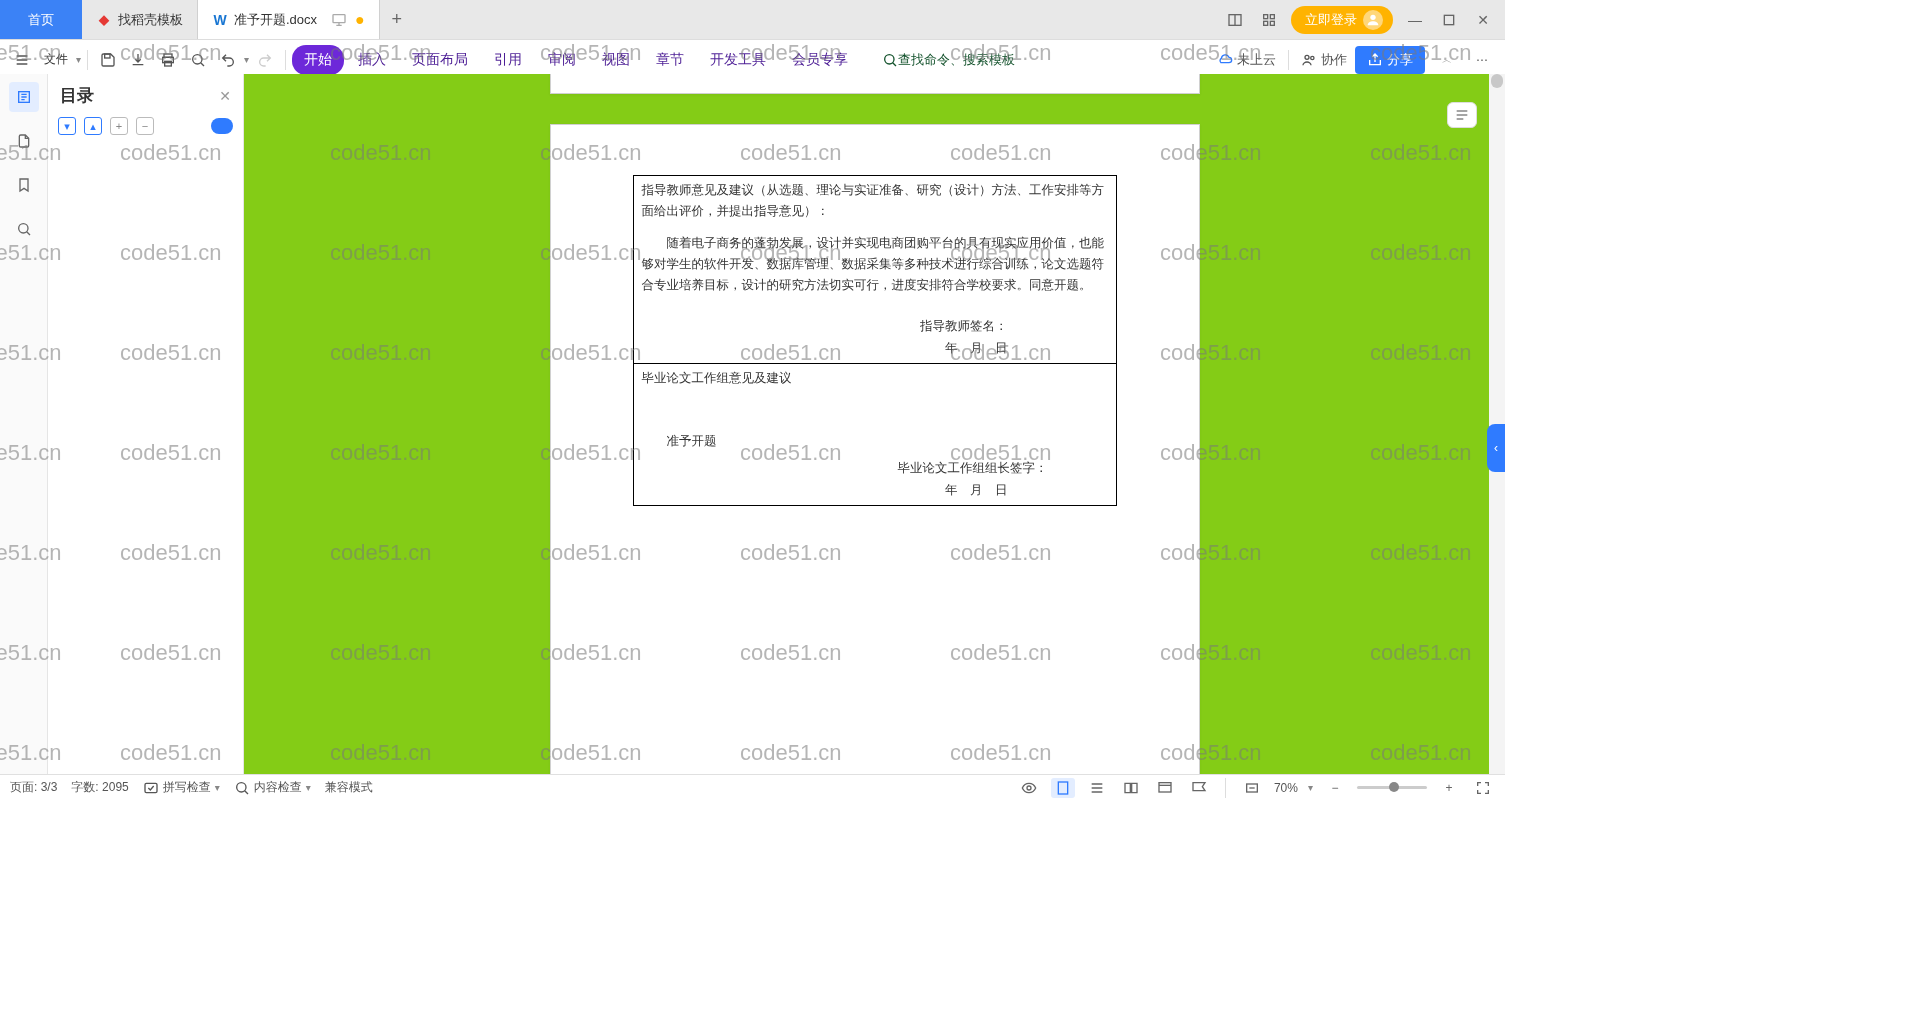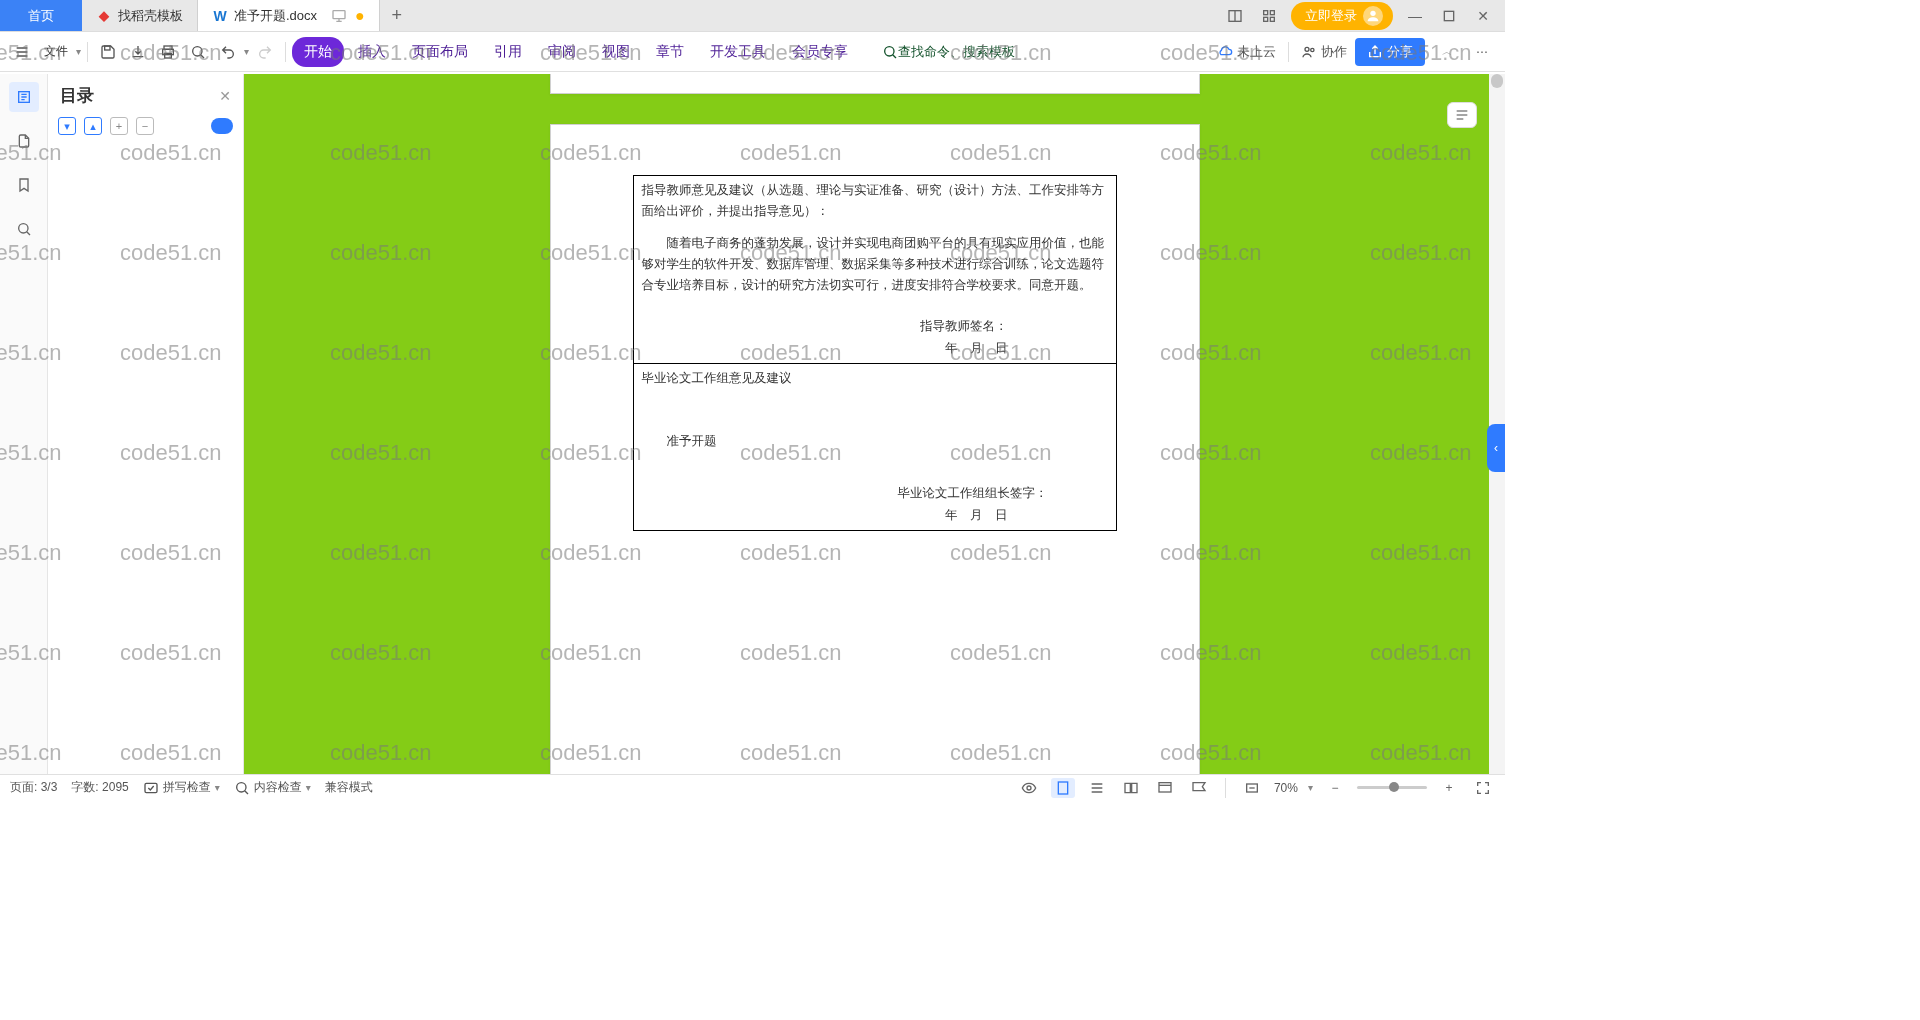--- a/index.html
+++ b/index.html
@@ -1,18 +1,18 @@
 <!DOCTYPE html>
 <html><head>
 <meta charset="utf-8">
 <style>
 * { margin: 0; padding: 0; box-sizing: border-box; }
 body { font-family: "Microsoft YaHei", Arial, sans-serif; font-size: 12px; color: #333; background: #fff; overflow: hidden; width: 1505px; height: 800px; position: relative; }
 
-.tab-bar { height: 32px; background: #e8e8e8; display: flex; align-items: stretch; border-bottom: 1px solid #ddd; }
+.tab-bar { height: 40px; background: #e8e8e8; display: flex; align-items: stretch; border-bottom: 1px solid #ddd; }
 .tab { display: flex; align-items: center; padding: 0 14px; gap: 6px; border-right: 1px solid #d0d0d0; cursor: pointer; font-size: 13px; }
 .tab.home { background: #3b82f6; color: #fff; border: none; width: 82px; justify-content: center; }
 .tab.active { background: #fff; }
 .tab-icon { width: 16px; height: 16px; display: inline-flex; align-items: center; justify-content: center; }
 .tab-icon.red { color: #e53935; font-weight: bold; }
 .tab-icon.blue { color: #1976d2; font-weight: bold; font-size: 14px; }
 .tab-status { display: flex; gap: 8px; align-items: center; margin-left: 8px; color: #888; }
 .tab-plus { width: 34px; display: flex; align-items: center; justify-content: center; font-size: 18px; color: #666; cursor: pointer; }
 .tab-spacer { flex: 1; }
 .tab-right { display: flex; align-items: center; gap: 10px; padding: 0 10px; }
@@ -276,21 +276,21 @@
           <div style="text-indent:2em">随着电子商务的蓬勃发展，设计并实现电商团购平台的具有现实应用价值，也能够对学生的软件开发、数据库管理、数据采集等多种技术进行综合训练，论文选题符合专业培养目标，设计的研究方法切实可行，进度安排符合学校要求。同意开题。</div>
           <div class="sig-line">指导教师签名：</div>
           <div class="date-line">年　月　日</div>
         </td>
             </tr>
         <tr>
               <td style="height:120px">
           <div>毕业论文工作组意见及建议</div>
           <div style="height:42px"></div>
           <div style="text-indent:2em">准予开题</div>
-          <div class="sig-line" style="padding-right:60px;margin-top:31px">毕业论文工作组组长签字：</div>
+          <div class="sig-line" style="padding-right:60px;margin-top:6px">毕业论文工作组组长签字：</div>
           <div class="date-line">年　月　日</div>
         </td>
             </tr>
       </tbody>
         </table>
     </div>
 
     <div class="ai-btn">
         <svg viewBox="0 0 24 24" fill="none" stroke="currentColor" stroke-width="2">
           <path d="M4 6h16M4 12h16M4 18h10"></path>

